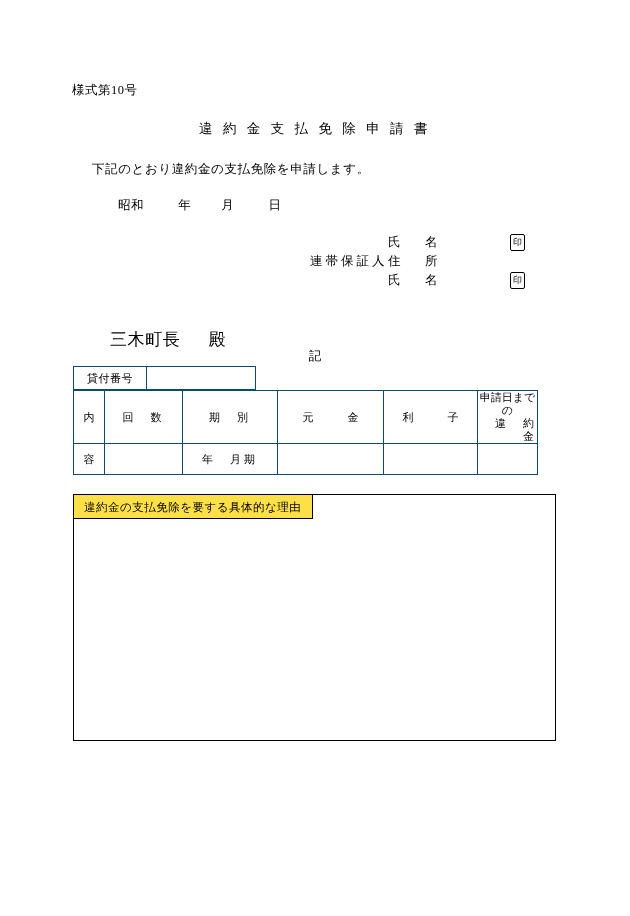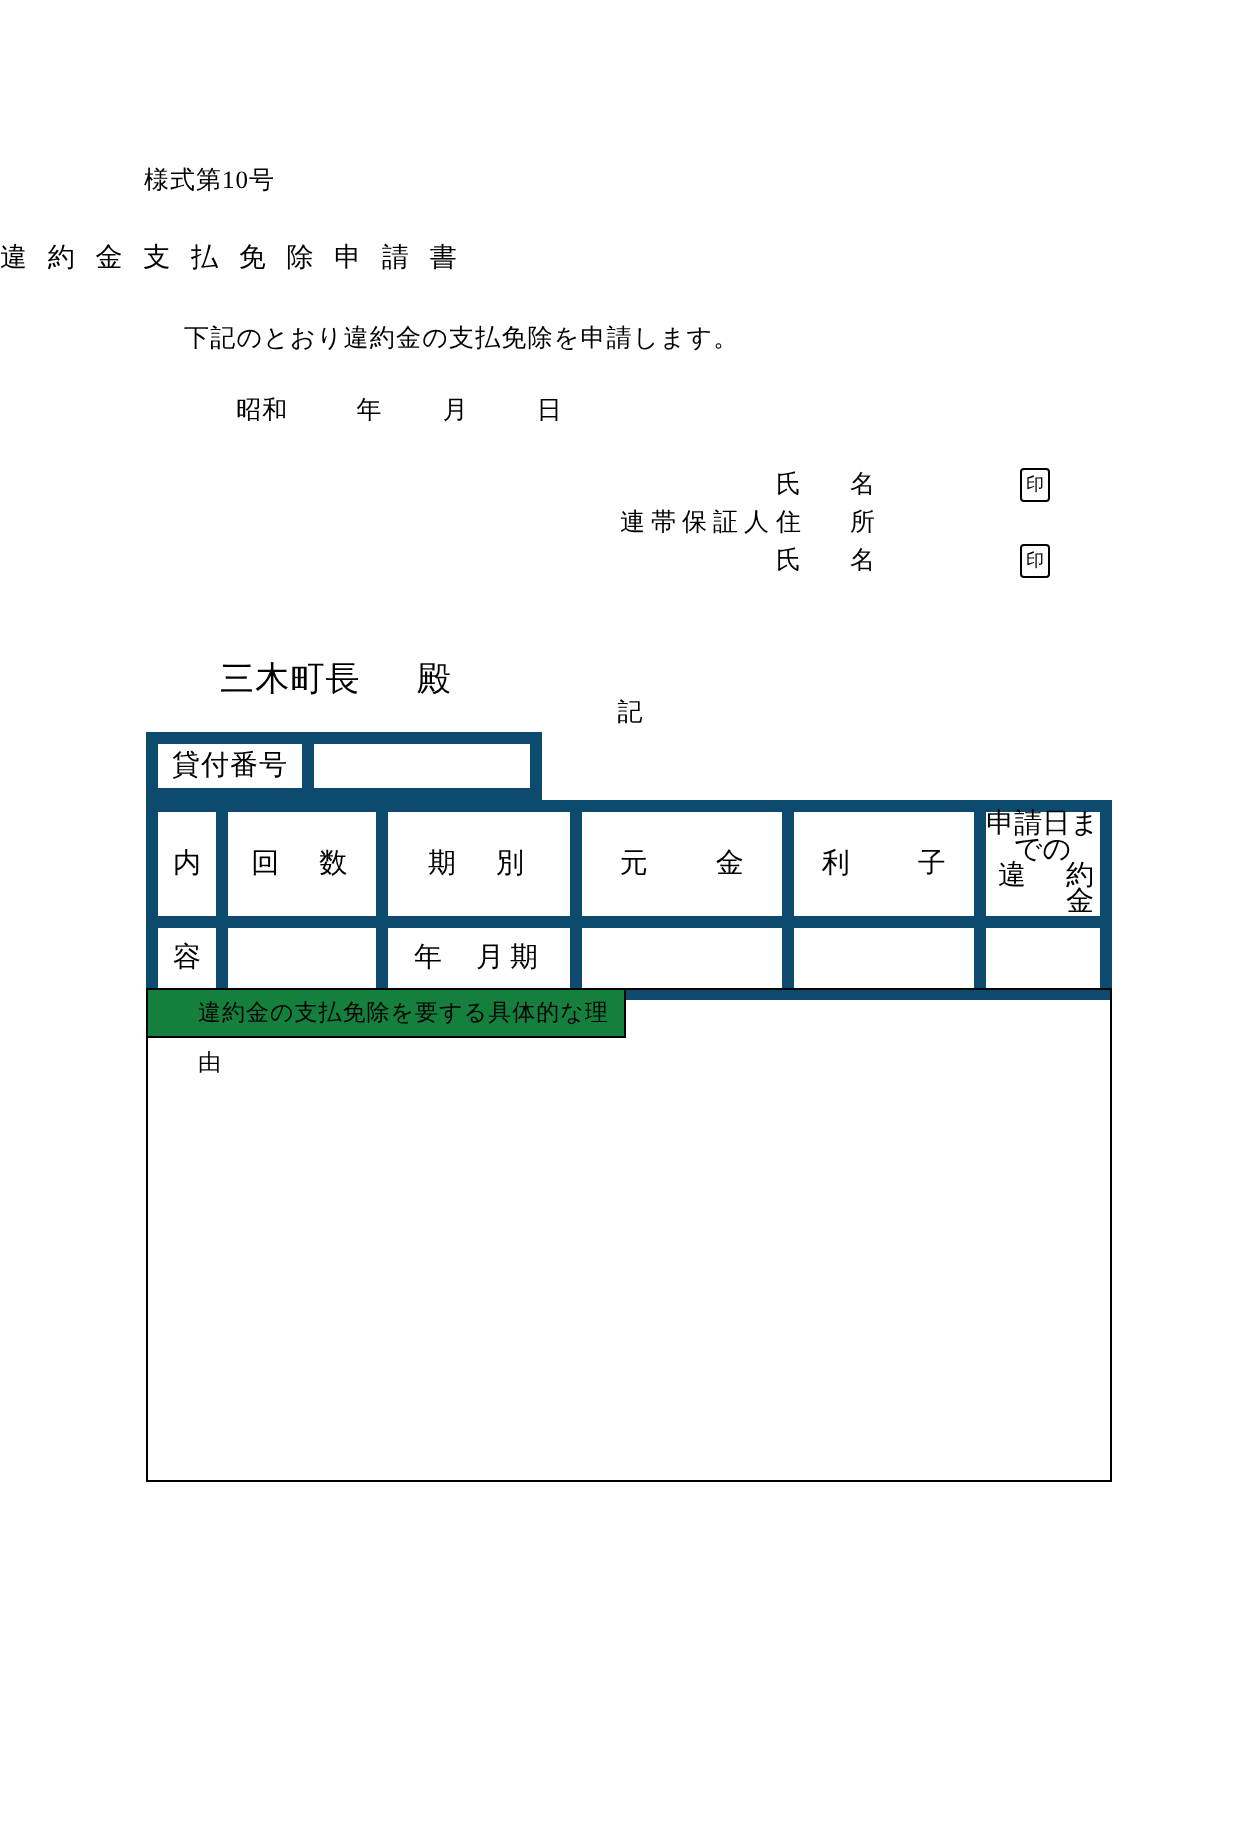--- a/index.html
+++ b/index.html
@@ -26,20 +26,21 @@
     left: 72px;
     top: 82px;
     font-size: 12.5px;
     letter-spacing: 0.5px;
   }
   .doc-title {
     position: absolute;
     left: 0;
     top: 120px;
     width: 630px;
+    text-align: center;
     font-size: 13.5px;
     letter-spacing: 3.5px;
   }
   .lead {
     position: absolute;
     left: 92px;
     top: 161px;
     font-size: 12.5px;
     letter-spacing: 0.6px;
   }
@@ -110,25 +111,25 @@
     left: 73px;
     top: 366px;
     width: 483px;
     font-size: 11.5px;
   }
   table.t {
     border-collapse: collapse;
     table-layout: fixed;
   }
   table.t td {
-    border: 6px solid #0c4a6e;
+    border: 1px solid #0c4a6e;
     padding: 0;
     vertical-align: middle;
     text-align: center;
-    font-size: 14px;
+    font-size: 11px;
   }
   .cell-kashitsuke {
     width: 72px;
     height: 22px;
     letter-spacing: 0.5px;
   }
   .cell-kashitsuke-blank {
     width: 108px;
     height: 22px;
   }
@@ -162,22 +163,22 @@
     position: absolute;
     left: 0;
     top: 128px;
     width: 240px;
     height: 25px;
     line-height: 25px;
     border: 1px solid #000;
     box-sizing: border-box;
     font-size: 11.5px;
     text-align: left;
-    padding-left: 25px;
-    background: #15803d;
+    padding-left: 10px;
+    background: #fde047;
     letter-spacing: 0.5px;
   }
   .reason-box {
     position: absolute;
     left: 0;
     top: 128px;
     width: 483px;
     height: 247px;
     border: 1px solid #000;
     box-sizing: border-box;

